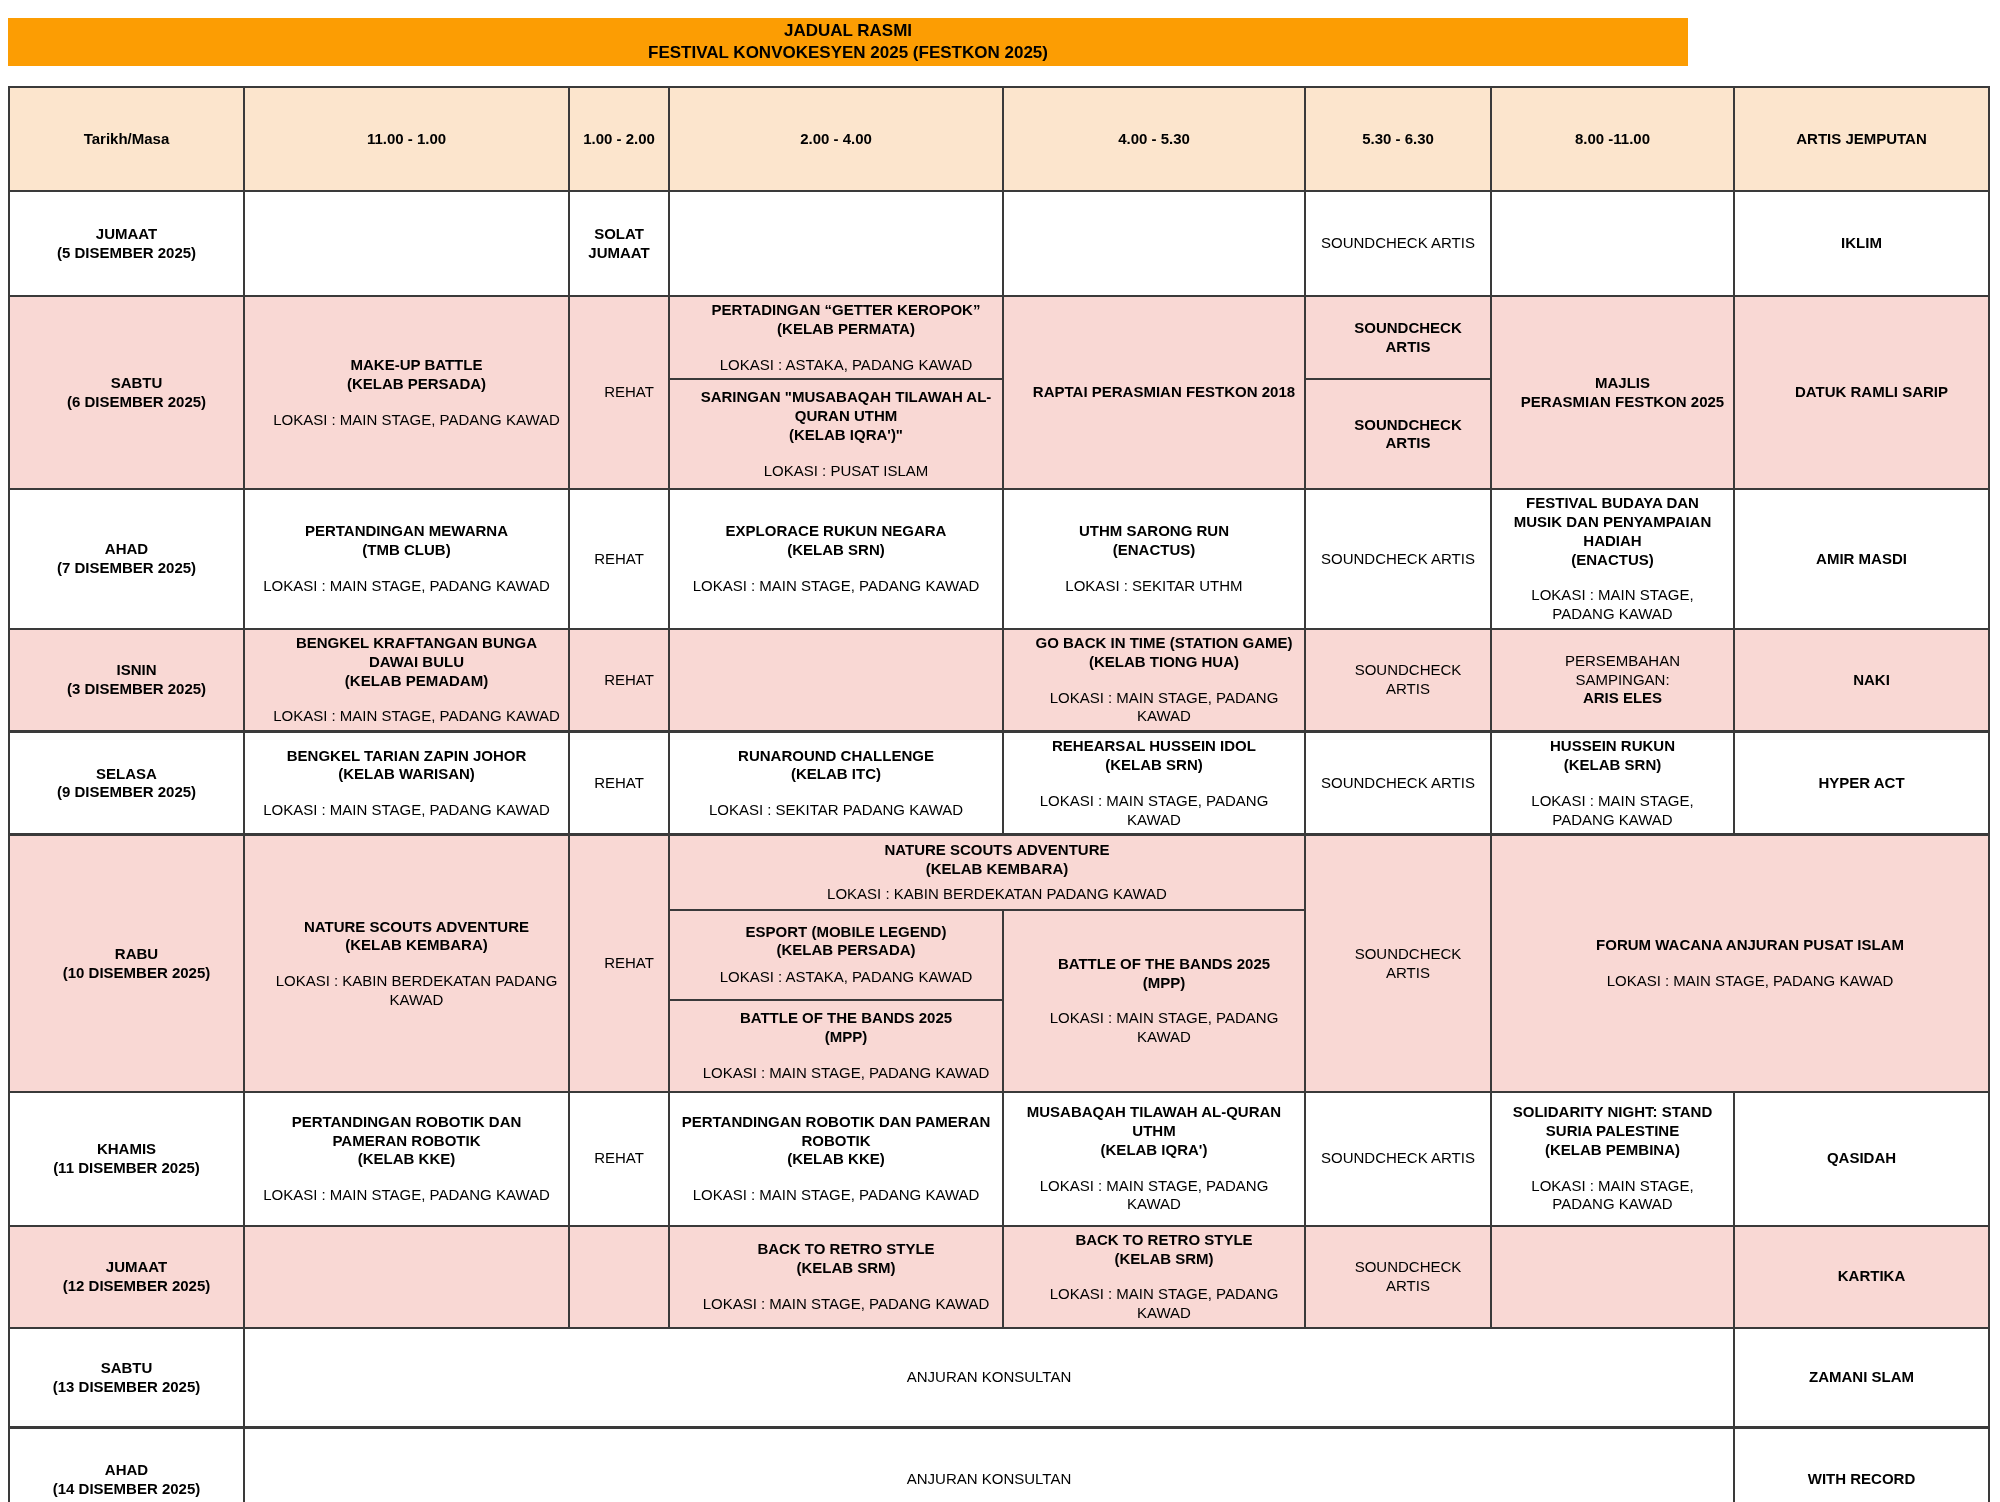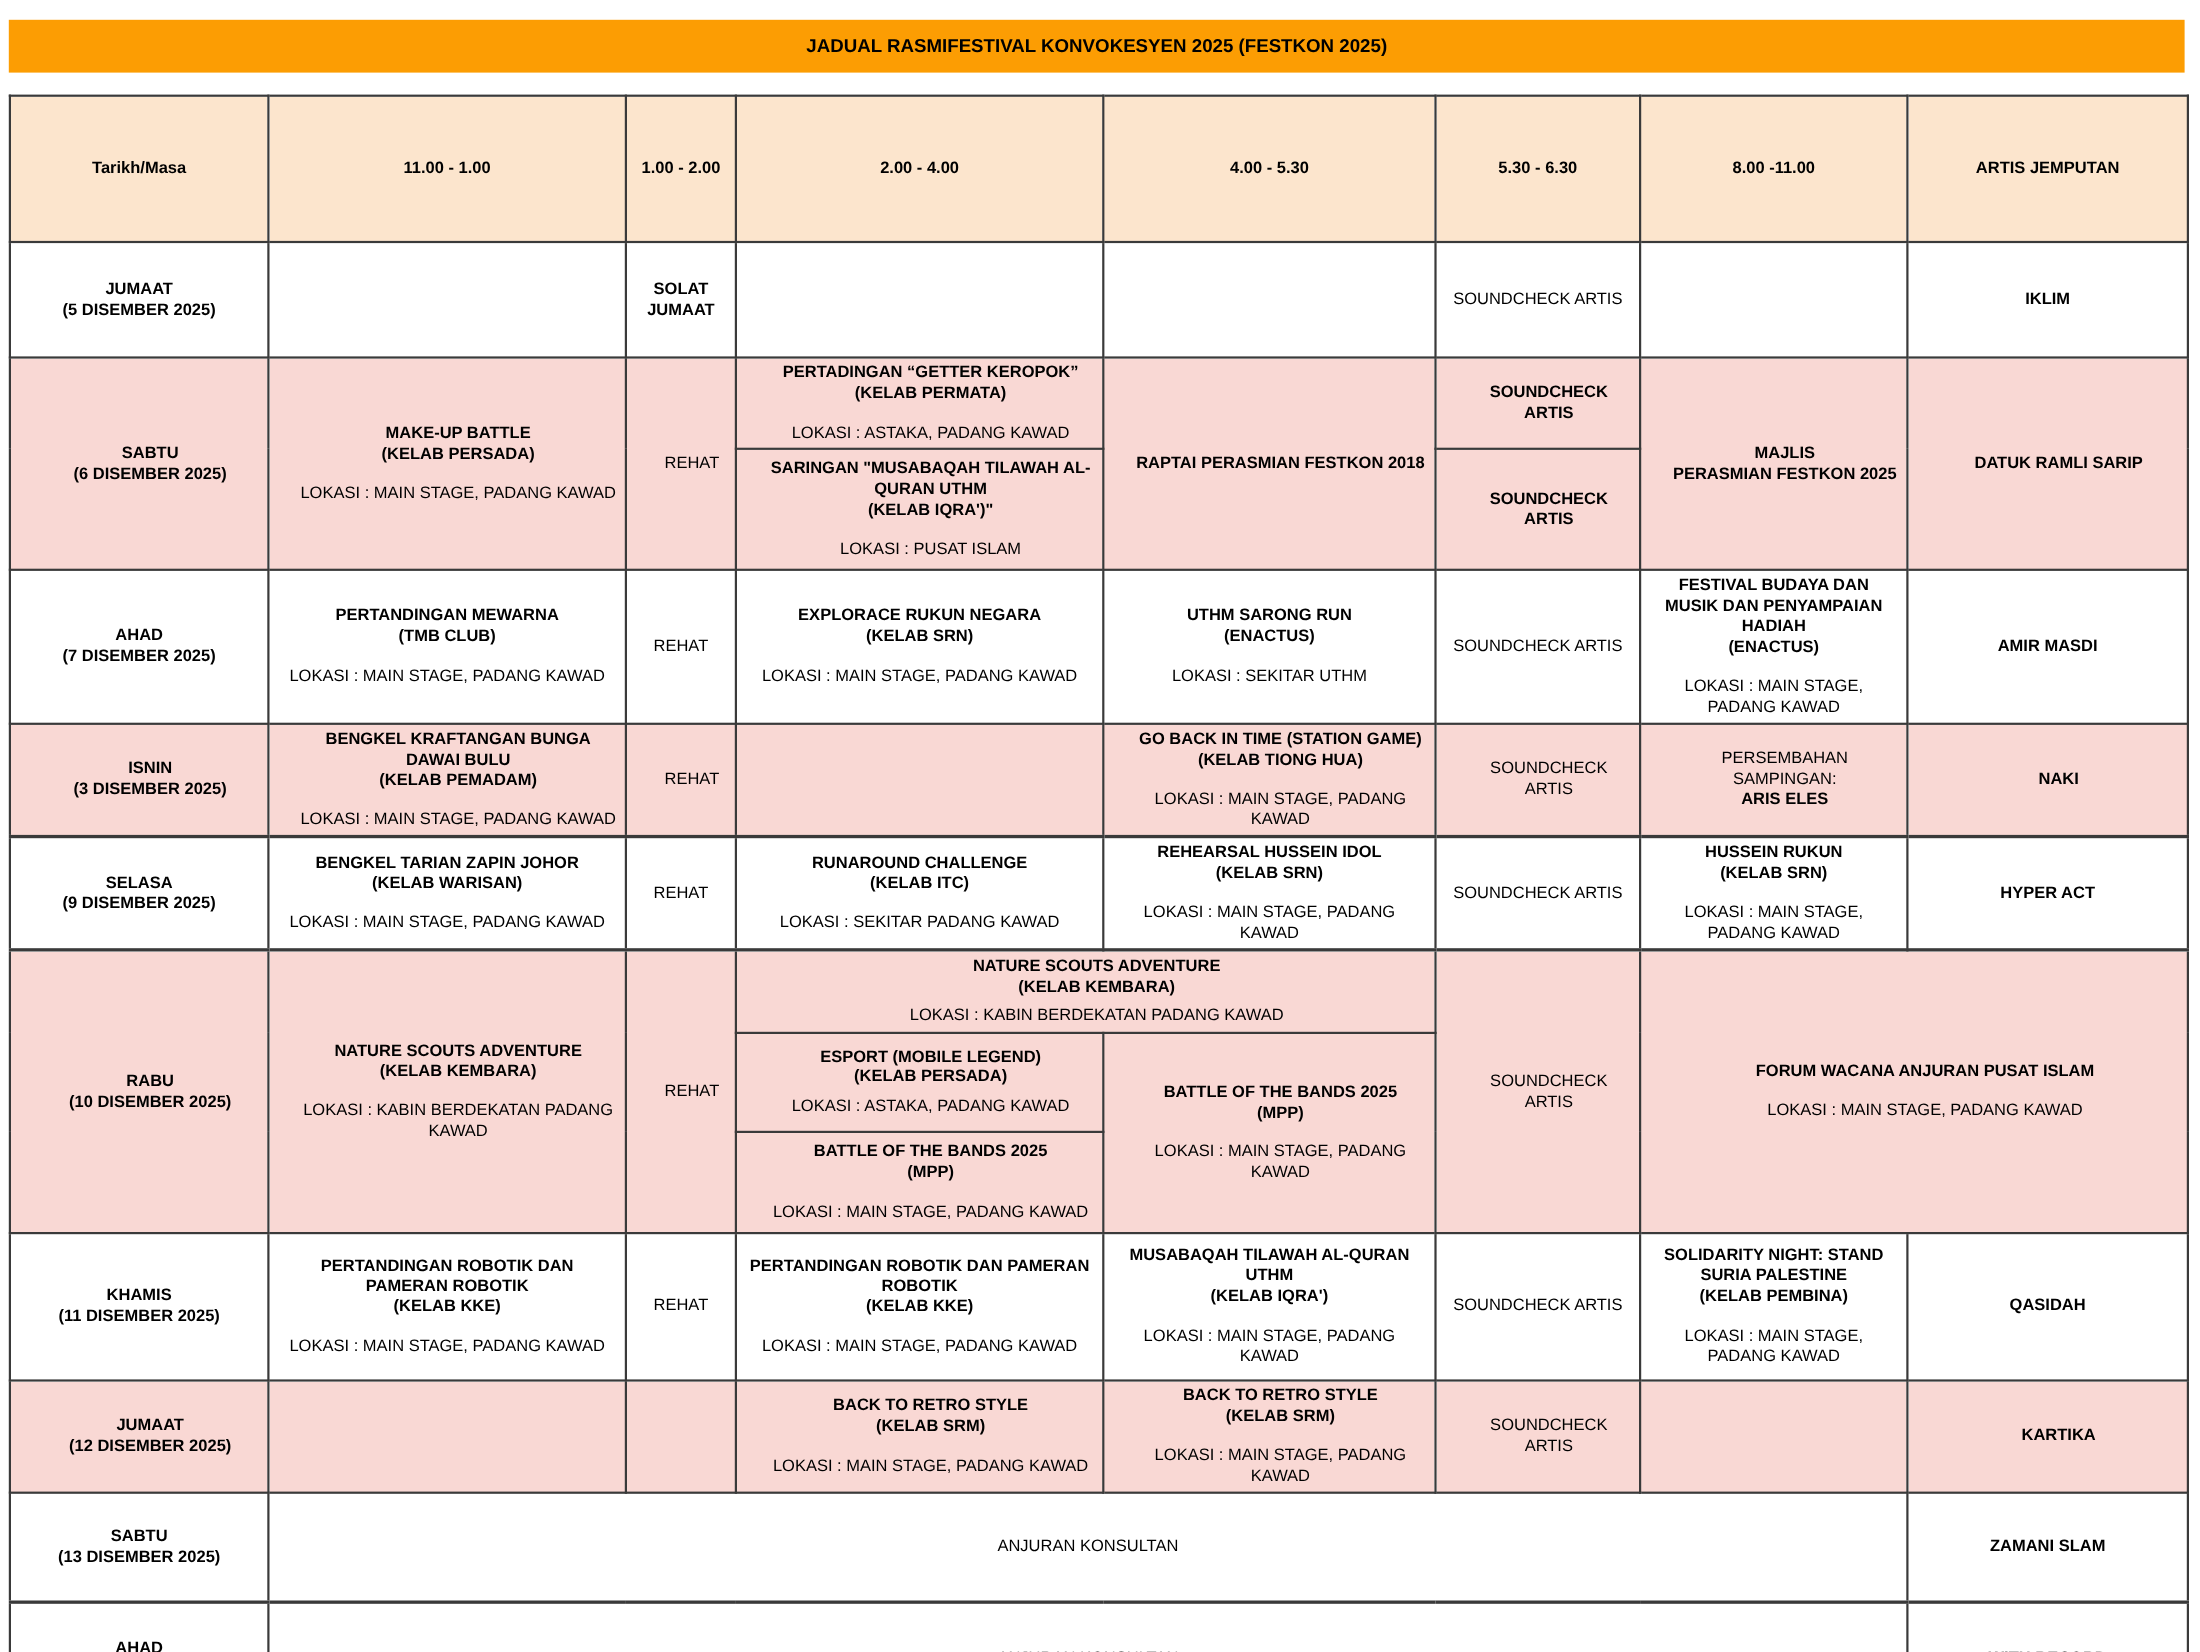--- a/index.html
+++ b/index.html
@@ -2,23 +2,23 @@
 <html style="--banner-bg: #fc9d03; --header-bg: #fce5cd; --pink-bg: #f9d8d4; --border: #3a3a3a;"><head>
 <meta charset="utf-8">
 <style>
   html,body{margin:0;padding:0;}
   body{
     width:2000px;height:1502px;background:#ffffff;position:relative;
     font-family:"Liberation Sans", sans-serif;color:#000;
     -webkit-font-smoothing:antialiased;
   }
   .banner{
-    position:absolute;left:8px;top:18px;width:1978px;height:48px;
-    background:var(--banner-bg);display:flex;flex-direction:row;
-    align-items:center;justify-content:center;text-align:center;
+    position:absolute;left:8px;top:18px;width:1680px;height:48px;
+    background:var(--banner-bg);display:flex;flex-direction:column;
+    justify-content:center;text-align:center;
   }
   .banner .line{font-weight:bold;font-size:17px;line-height:22px;}
   table.sched{
     position:absolute;left:8px;top:86px;width:1980px;
     border-collapse:collapse;table-layout:fixed;
     border:2px solid var(--border);border-bottom-width:3px;
   }
   td,th{
     border:2px solid var(--border);
     text-align:center;vertical-align:middle;
@@ -47,21 +47,21 @@
       <col style="width:325px">
       <col style="width:100px">
       <col style="width:334px">
     <col style="width:302px">
       <col style="width:186px">
       <col style="width:243px">
       <col style="width:255px">
   </colgroup>
 
   <tbody>
-      <tr class="hdr" style="height:133px">
+      <tr class="hdr" style="height:104px">
     <td>Tarikh/Masa</td>
     <td>11.00 - 1.00</td>
     <td>1.00 - 2.00</td>
     <td>2.00 - 4.00</td>
     <td>4.00 - 5.30</td>
     <td>5.30 - 6.30</td>
     <td>8.00 -11.00</td>
     <td>ARTIS JEMPUTAN</td>
   </tr>
 

